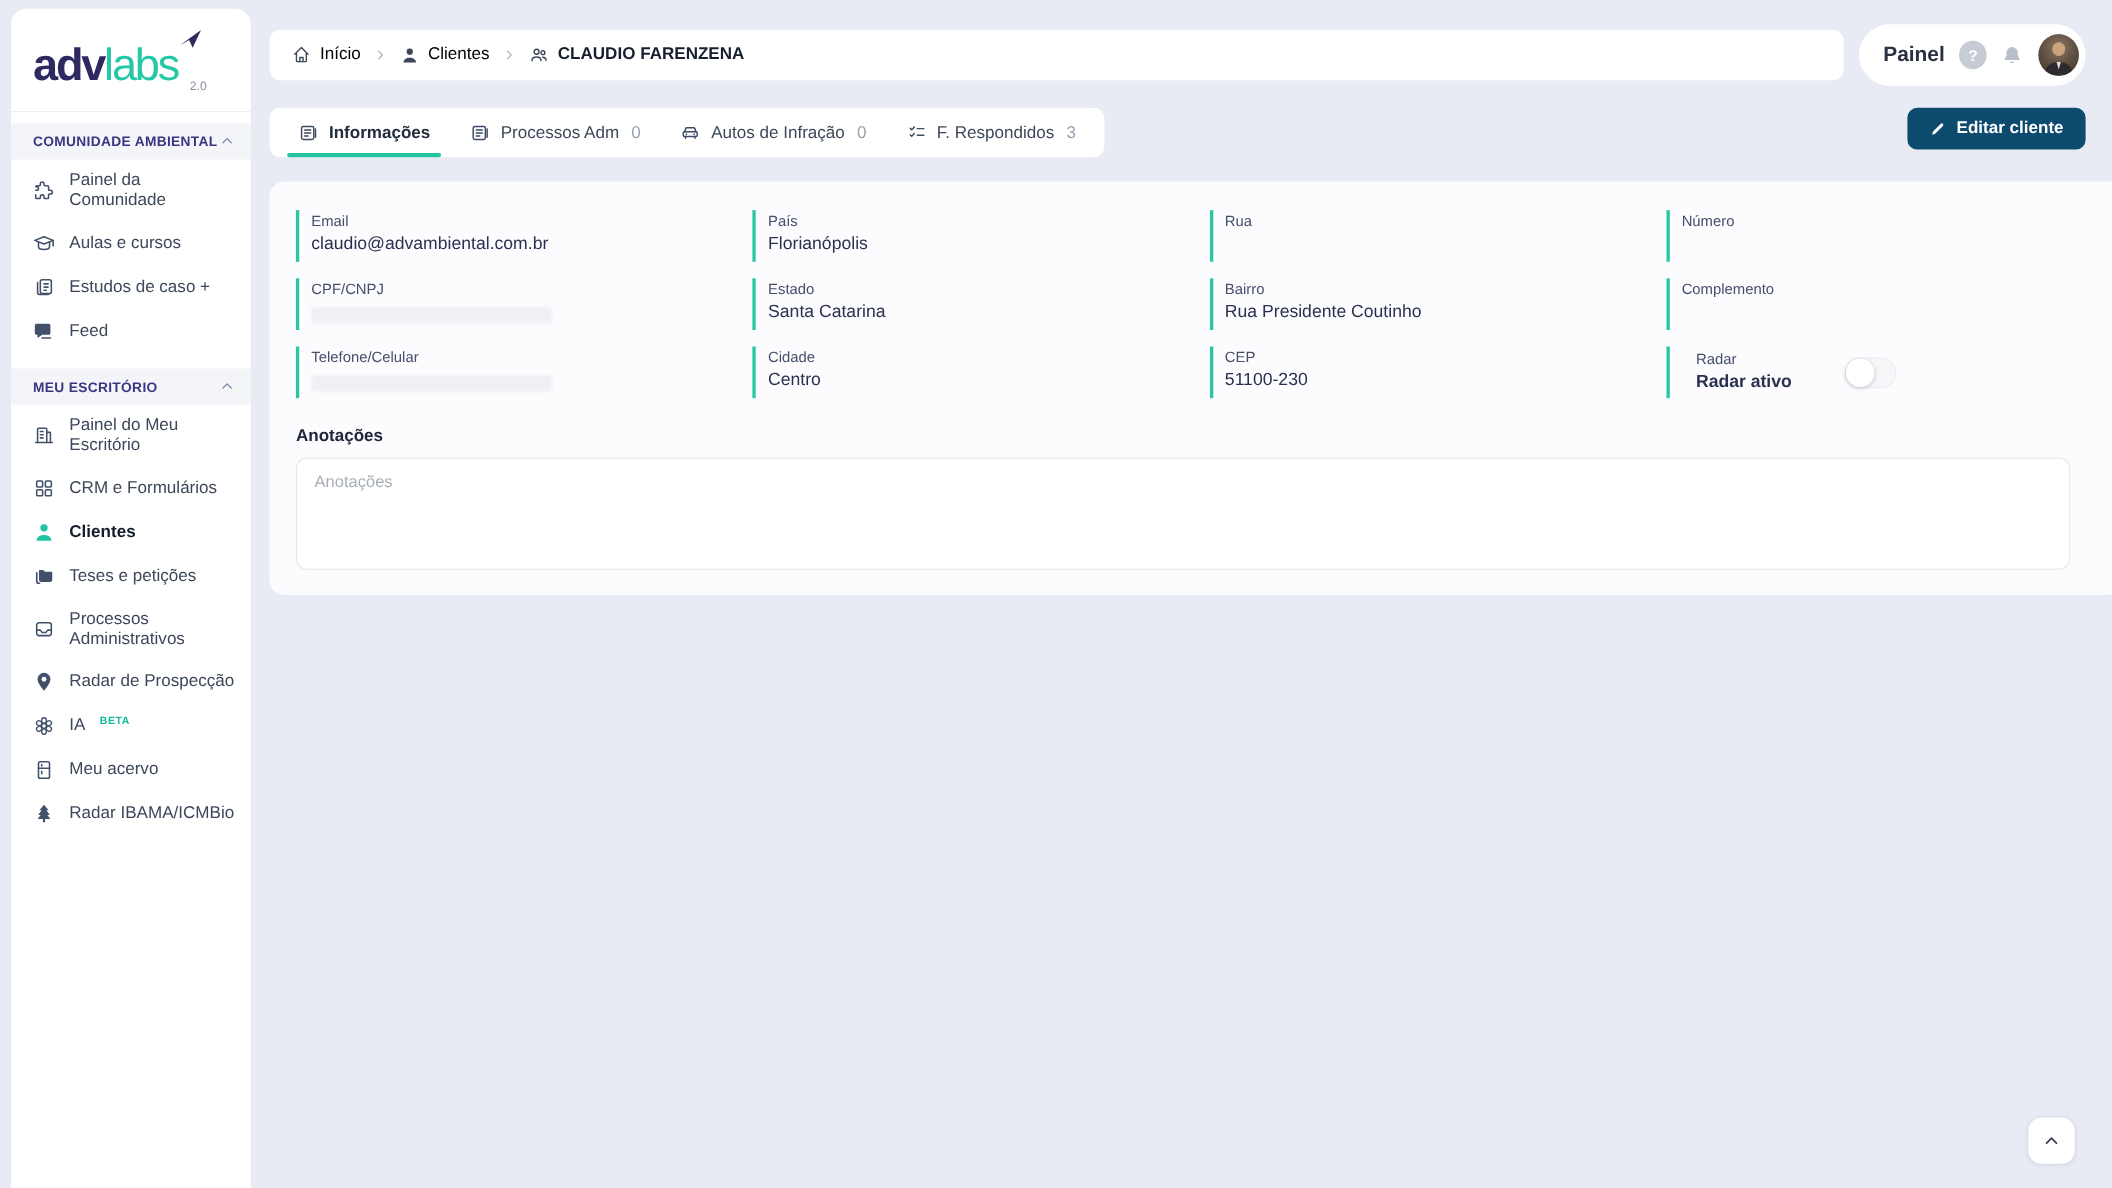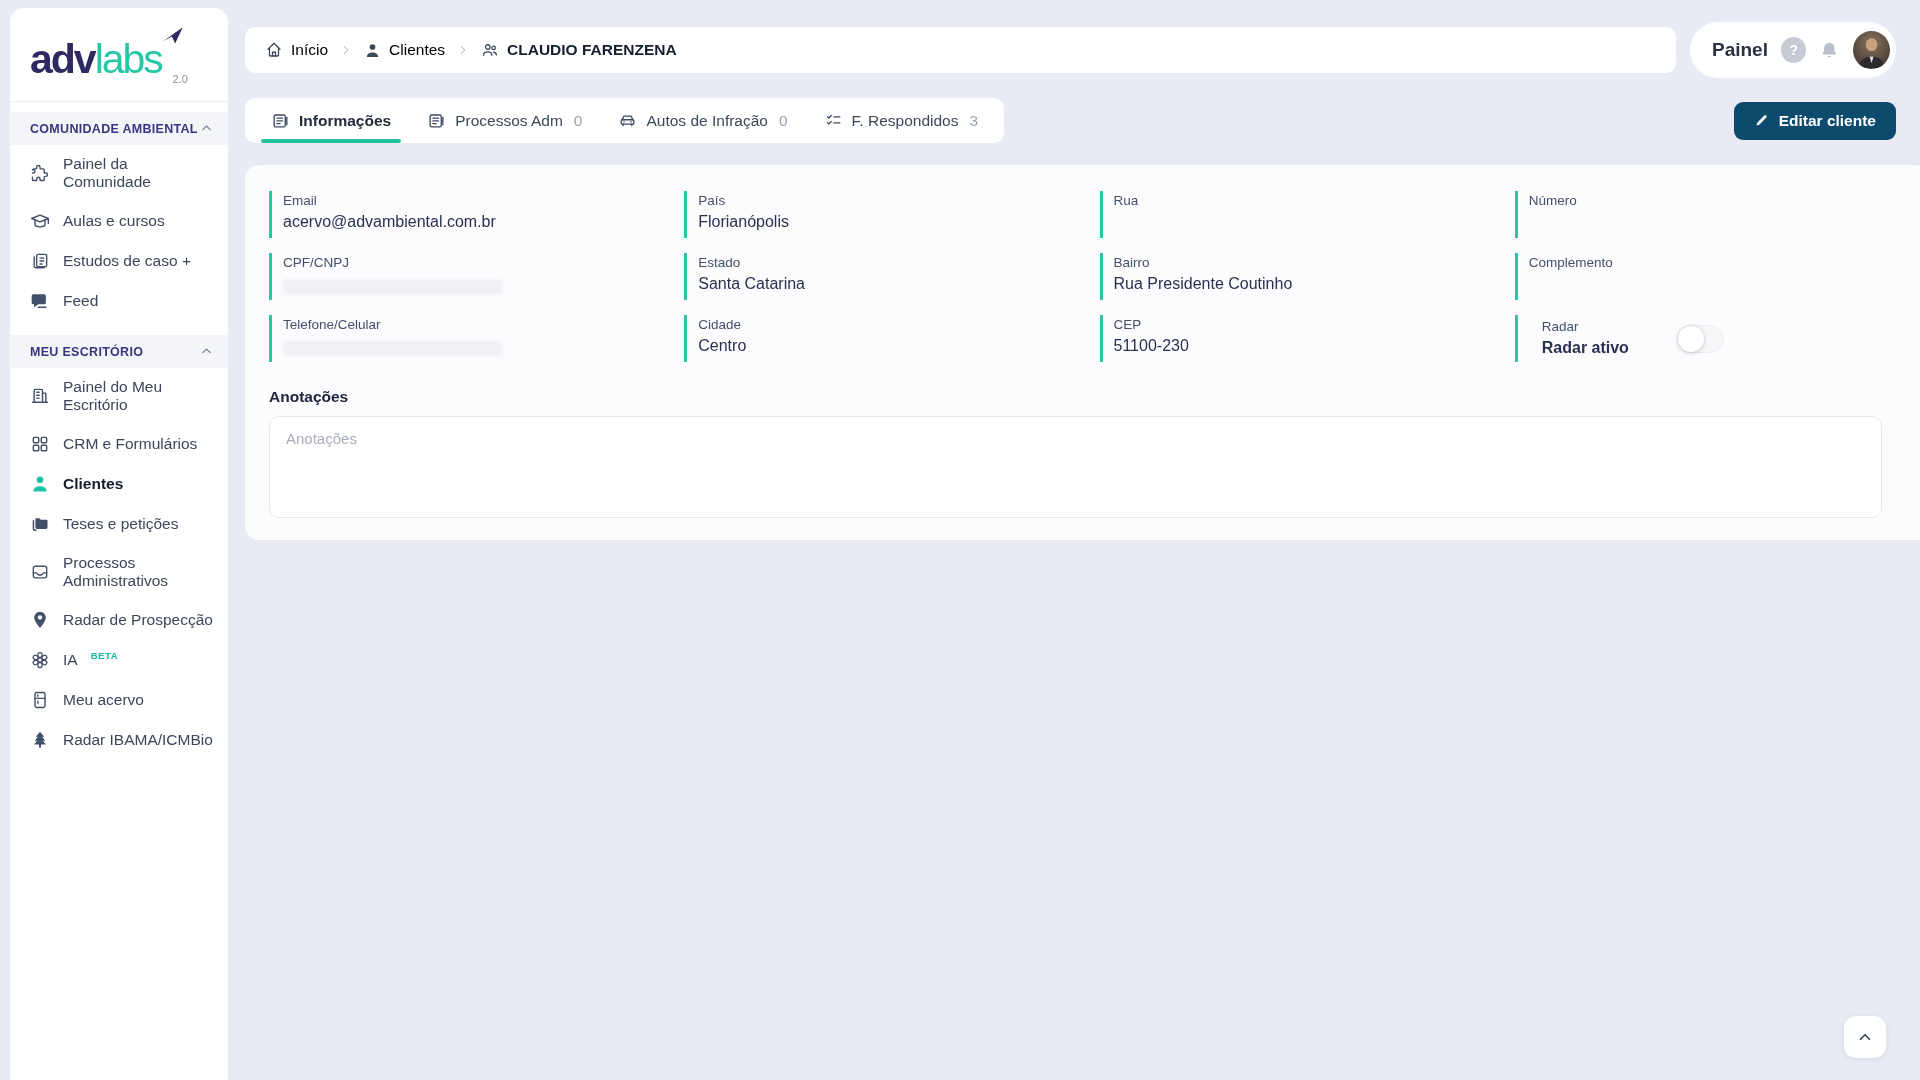--- a/index.html
+++ b/index.html
@@ -38,21 +38,21 @@
   .crumb .cico { color:#3c4757; }
   .crumb.current { font-weight:700; color:#161e2e; cursor:default; }
   .crumb-sep { width:14px; height:14px; color:#a3a9b5; }
   .user-pill { width:206px; height:56px; background:#fff; border-radius:999px; display:flex; align-items:center; gap:13px; padding:0 6px 0 22px; cursor:pointer; }
   .panel-label { font-size:19px; font-weight:700; color:#2a3140; flex:1; }
   .help-circle { width:26px; height:26px; border-radius:50%; background:#c6cbd4; color:#fff; font-size:14px; font-weight:700; display:flex; align-items:center; justify-content:center; }
   .bell { color:#b9bec9; width:21px; height:21px; }
   .avatar { width:38px; height:38px; border-radius:50%; overflow:hidden; background:radial-gradient(circle at 50% 32%, #8a7462 0%, #5a4b3e 55%, #3b332c 100%); position:relative; }
   .avatar svg { position:absolute; inset:0; }
 
-  .tabs-row { margin-top:20px; display:flex; align-items:center; }
+  .tabs-row { margin-top:20px; display:flex; align-items:flex-start; }
   .tabs-card { background:#fff; border-radius:10px; display:flex; height:45px; padding:0 8px; }
   .tab { display:flex; align-items:center; gap:9px; padding:0 18px; font-size:15.5px; color:#3c4757; position:relative; cursor:pointer; }
   .tab .tico { color:#3d4a63; width:19px; height:19px; }
   .tab-count { color:#9aa3b2; margin-left:2px; }
   .tab.active { font-weight:700; color:#232c3b; }
   .tab.active::after { content:""; position:absolute; left:8px; right:8px; bottom:0; height:4px; background:#24c3a0; border-radius:3px; }
   .edit-btn { margin-left:auto; height:38px; background:#0c4a6e; border:none; border-radius:9px; color:#fff; font-family:inherit; font-size:15.5px; font-weight:700; display:flex; align-items:center; gap:10px; padding:0 20px; cursor:pointer; }
   .edit-btn .pico { width:15px; height:15px; color:#fff; }
 
   .content-card { margin-top:22px; margin-right:-34px; background:#fcfcfe; border-radius:14px; padding:26px 48px 18px 24px; }
@@ -307,21 +307,21 @@
       <span>Editar cliente</span>
     </button>
   </div>
 
   <section class="content-card">
     <div class="fields-grid">
 
       <div class="field-col">
         <div class="field">
           <div class="field-label">Email</div>
-          <div class="field-value break">acervo@advambiental.com.br</div>
+          <div class="field-value break">claudio@advambiental.com.br</div>
         </div>
         <div class="field">
           <div class="field-label">CPF/CNPJ</div>
           <div class="blur-block"></div>
         </div>
         <div class="field">
           <div class="field-label">Telefone/Celular</div>
           <div class="blur-block"></div>
         </div>
       </div>

